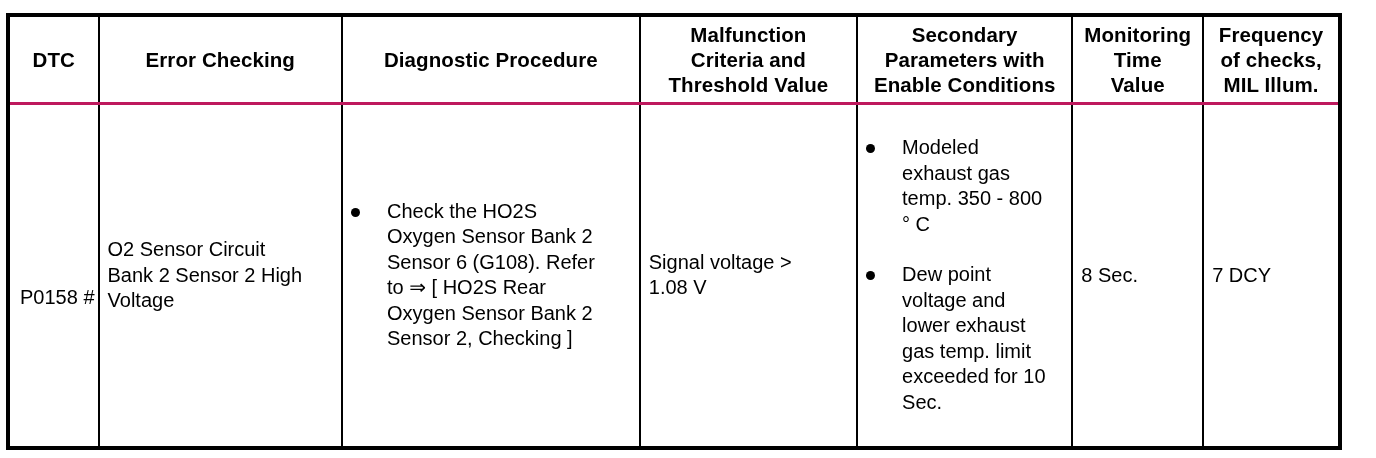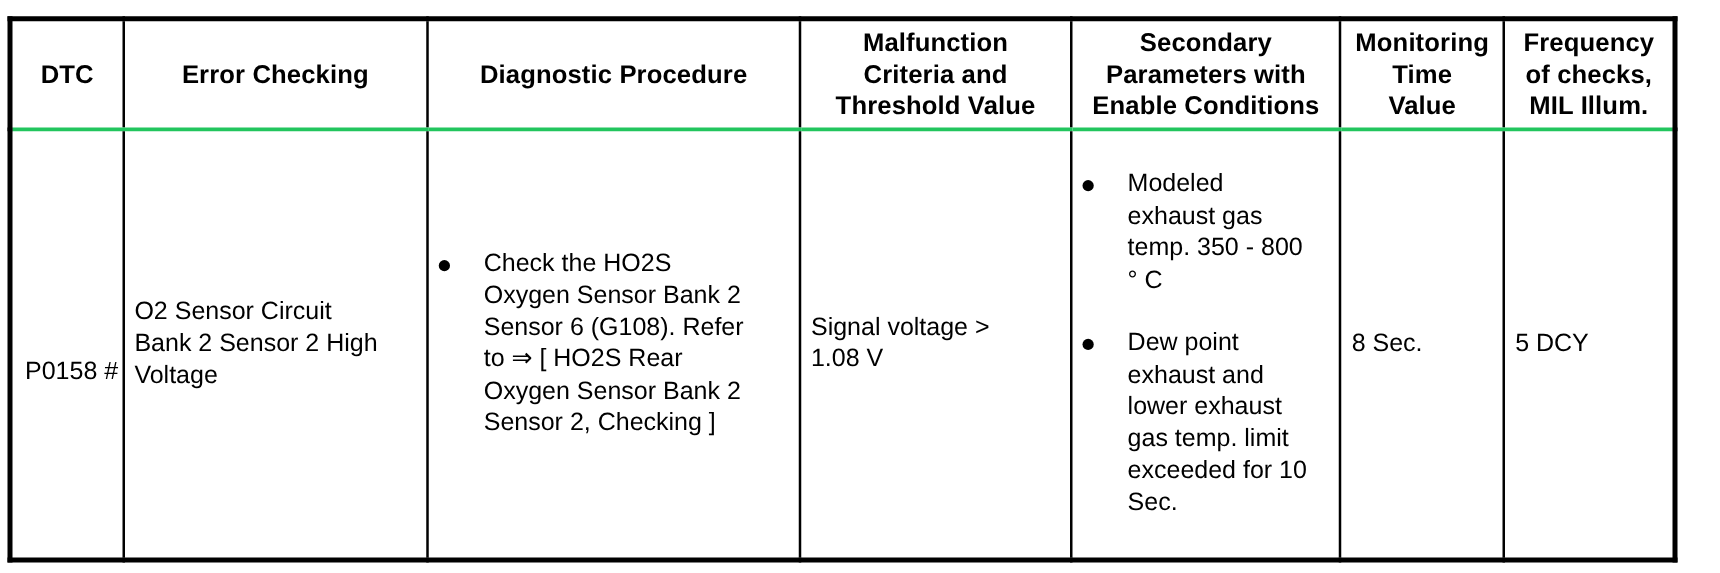--- a/index.html
+++ b/index.html
@@ -41,21 +41,21 @@
     vertical-align: middle;
     background: #ffffff;
   }
   table.dtc-table td:last-child,
   table.dtc-table th:last-child {
     border-right: none;
   }
 
   
   thead th {
-    border-bottom: 3px solid #22c55e;
+    border-bottom: 3px solid #be185d;
     text-align: center;
     font-weight: bold;
     font-size: 20.5px;
     line-height: 25px;
     letter-spacing: 0.1px;
     padding: 4px 3px 6px 3px;
     vertical-align: middle;
     height: 88px;
     box-sizing: border-box;
   }
@@ -222,38 +222,38 @@
         <td>
           <ul class="bullets sec-list">
             <li>
               <span class="txt-line">Modeled</span>
               <span class="txt-line">exhaust gas</span>
               <span class="txt-line">temp. 350 - 800</span>
               <span class="txt-line">° C</span>
             </li>
             <li>
               <span class="txt-line">Dew point</span>
-              <span class="txt-line">exhaust and</span>
+              <span class="txt-line">voltage and</span>
               <span class="txt-line">lower exhaust</span>
               <span class="txt-line">gas temp. limit</span>
               <span class="txt-line">exceeded for 10</span>
               <span class="txt-line">Sec.</span>
             </li>
           </ul>
         </td>
 
         <td>
           <div class="cell-pad">
             <span class="txt-line">8 Sec.</span>
           </div>
         </td>
 
         <td>
           <div class="cell-pad">
-            <span class="txt-line">5 DCY</span>
+            <span class="txt-line">7 DCY</span>
           </div>
         </td>
 
       </tr>
     </tbody>
   </table>
 
 </div>
 
 </body></html>

